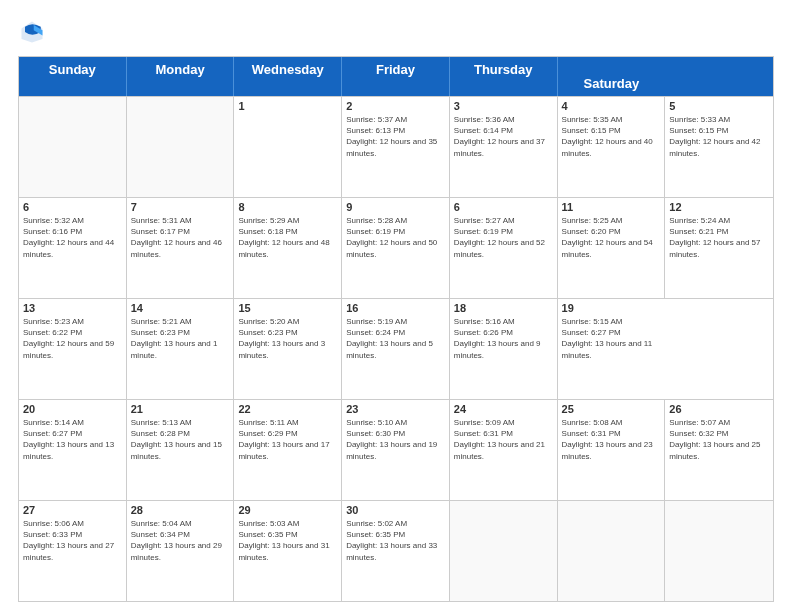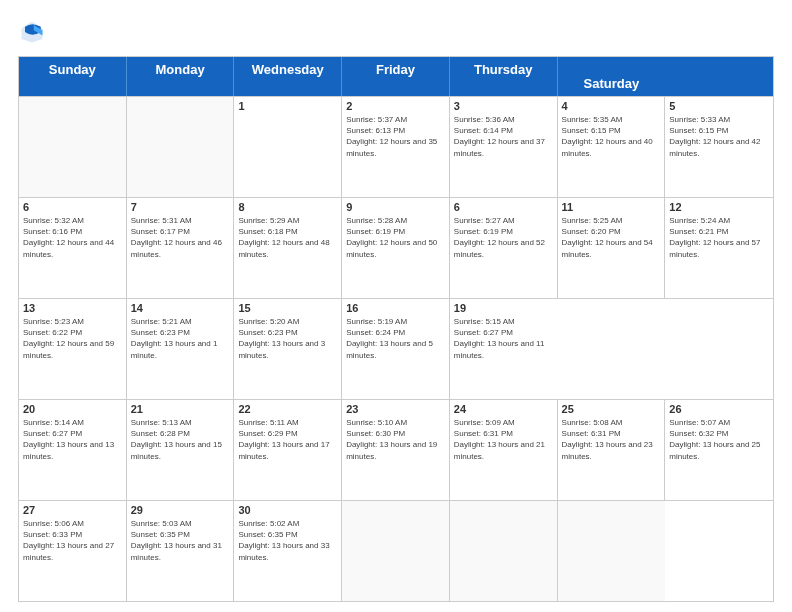--- a/index.html
+++ b/index.html
@@ -209,20 +209,24 @@
           </div>
           <div class="cal-cell">
             <span class="day-num">15</span>
             <div class="day-info">Sunrise: 5:20 AM<br>Sunset: 6:23 PM<br>Daylight: 13 hours and 3 minutes.</div>
           </div>
           <div class="cal-cell">
             <span class="day-num">16</span>
             <div class="day-info">Sunrise: 5:19 AM<br>Sunset: 6:24 PM<br>Daylight: 13 hours and 5 minutes.</div>
           </div>
           <div class="cal-cell">
+            <span class="day-num">18</span>
+            <div class="day-info">Sunrise: 5:16 AM<br>Sunset: 6:26 PM<br>Daylight: 13 hours and 9 minutes.</div>
+          </div>
+          <div class="cal-cell">
             <span class="day-num">19</span>
             <div class="day-info">Sunrise: 5:15 AM<br>Sunset: 6:27 PM<br>Daylight: 13 hours and 11 minutes.</div>
           </div>
         </div>
         <div class="cal-row">
           <div class="cal-cell">
             <span class="day-num">20</span>
             <div class="day-info">Sunrise: 5:14 AM<br>Sunset: 6:27 PM<br>Daylight: 13 hours and 13 minutes.</div>
           </div>
           <div class="cal-cell">
@@ -247,20 +251,24 @@
           </div>
           <div class="cal-cell">
             <span class="day-num">26</span>
             <div class="day-info">Sunrise: 5:07 AM<br>Sunset: 6:32 PM<br>Daylight: 13 hours and 25 minutes.</div>
           </div>
         </div>
         <div class="cal-row">
           <div class="cal-cell">
             <span class="day-num">27</span>
             <div class="day-info">Sunrise: 5:06 AM<br>Sunset: 6:33 PM<br>Daylight: 13 hours and 27 minutes.</div>
+          </div>
+          <div class="cal-cell">
+            <span class="day-num">28</span>
+            <div class="day-info">Sunrise: 5:04 AM<br>Sunset: 6:34 PM<br>Daylight: 13 hours and 29 minutes.</div>
           </div>
           <div class="cal-cell">
             <span class="day-num">29</span>
             <div class="day-info">Sunrise: 5:03 AM<br>Sunset: 6:35 PM<br>Daylight: 13 hours and 31 minutes.</div>
           </div>
           <div class="cal-cell">
             <span class="day-num">30</span>
             <div class="day-info">Sunrise: 5:02 AM<br>Sunset: 6:35 PM<br>Daylight: 13 hours and 33 minutes.</div>
           </div>
           <div class="cal-cell empty"></div>

